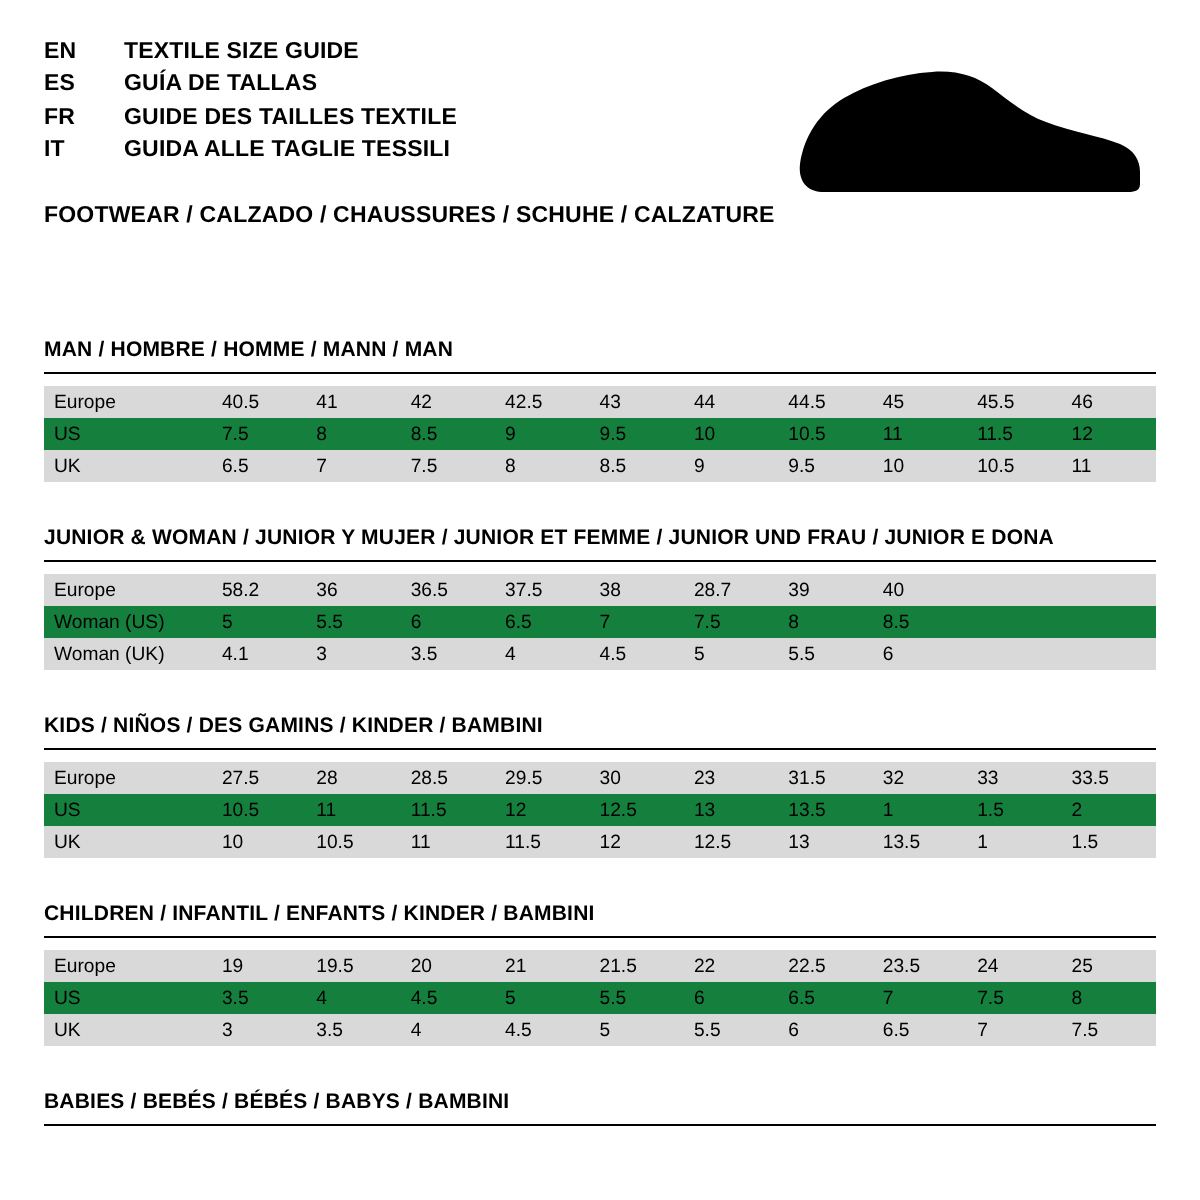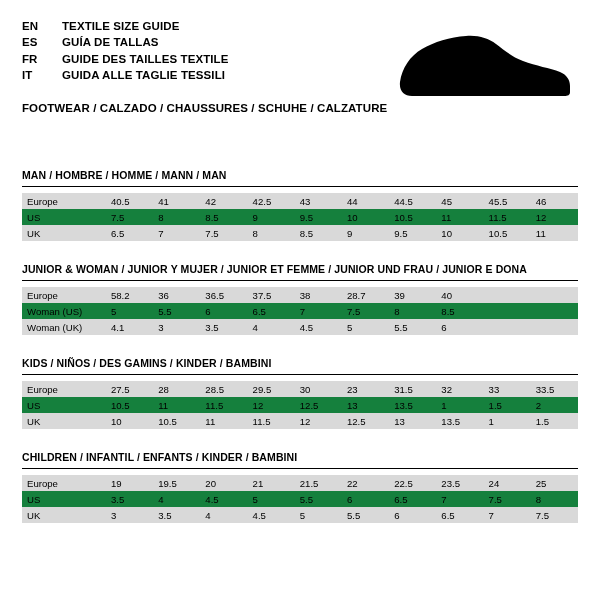--- a/index.html
+++ b/index.html
@@ -322,14 +322,19 @@
         <td>5.5</td>
         <td>6</td>
         <td>6.5</td>
         <td>7</td>
         <td>7.5</td>
       </tr>
     </tbody>
       </table>
   </div>
 
+  <div class="section">
+    <div class="section-title">BABIES / BEBÉS / BÉBÉS / BABYS / BAMBINI</div>
+    <hr class="section-rule">
+
+  </div>
 
 </div>
 
 </body></html>

